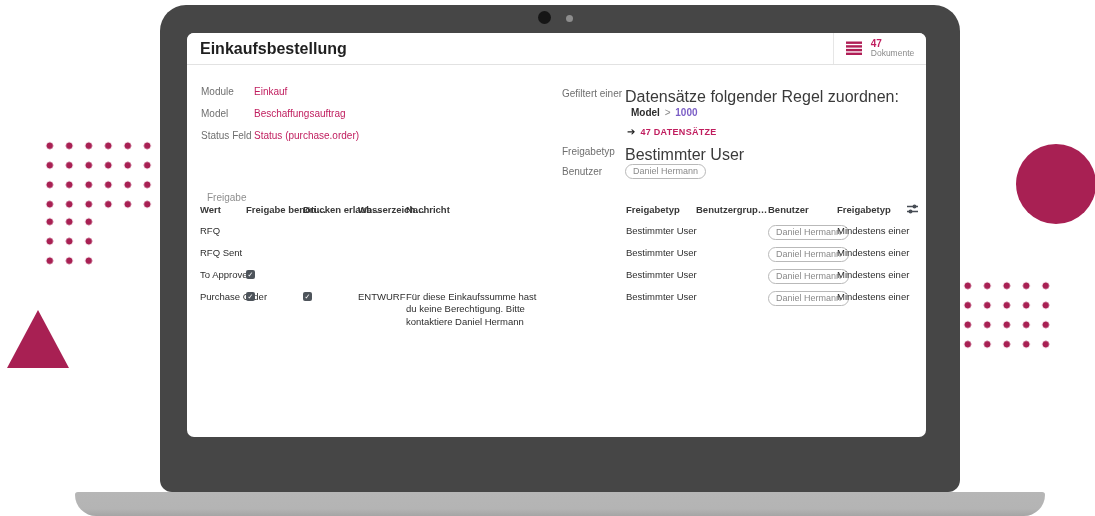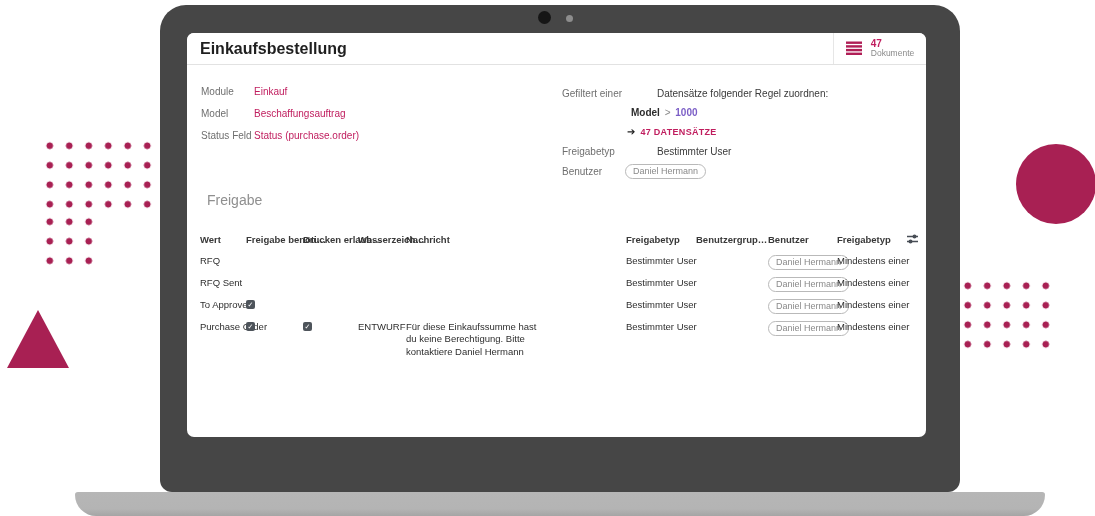--- a/index.html
+++ b/index.html
@@ -38,34 +38,34 @@
     justify-content:space-between;background:#fff;}
   .app-title{margin-left:13px;font-size:16px;font-weight:bold;color:#1f1f1f;}
   .doc-button{height:31px;border-left:1px solid #e6e6e6;width:92px;
     display:flex;align-items:center;justify-content:center;gap:8px;cursor:pointer;}
   .doc-info{display:flex;flex-direction:column;line-height:1.1;}
   .doc-count{color:var(--accent_pink);font-size:10px;font-weight:bold;}
   .doc-label{color:#8a8a8a;font-size:8.5px;}
   
   .f-label{position:absolute;font-size:10px;color:#6f6f6f;}
   .f-link{position:absolute;font-size:10px;color:var(--accent_pink);cursor:pointer;}
-  .f-value{position:absolute;font-size:10px;color:#3a3a3a;margin-left:32px;}
+  .f-value{position:absolute;font-size:16px;color:#3a3a3a;}
   .rule-line{position:absolute;font-size:10px;color:#2c2c2c;}
   .rule-field{font-weight:bold;color:#2c2c2c;}
   .rule-op{color:#8a8a8a;padding:0 2px;}
   .rule-val{color:var(--num_purple);font-weight:bold;}
   .records-line{position:absolute;font-size:9px;display:flex;align-items:center;gap:5px;}
   .records-arrow{color:#1d1d1d;font-size:10px;}
   .records-text{color:var(--accent_pink);font-weight:bold;letter-spacing:.3px;}
   .pill{display:inline-block;border:1px solid #b9b9b9;border-radius:10px;
     padding:1px 7px 2px 7px;font-size:9px;color:#8a8a8a;background:#fff;cursor:pointer;}
   .pill-abs{position:absolute;}
   
-  .tab{position:absolute;left:20px;top:159px;font-size:14px;color:#8f8f8f;cursor:pointer;}
-  .table{position:absolute;left:13px;top:194px;width:718px;font-size:9.5px;color:#2e2e2e;}
+  .tab{position:absolute;left:20px;top:159px;font-size:10px;color:#8f8f8f;cursor:pointer;}
+  .table{position:absolute;left:13px;top:164px;width:718px;font-size:9.5px;color:#2e2e2e;}
   .t-row{display:grid;grid-template-columns:46px 57px 55px 48px 220px 70px 72px 69px 63px 1fr;
     align-items:start;min-height:22px;}
   .t-head{font-weight:bold;color:#383838;height:24px;align-items:center;display:grid;
     grid-template-columns:46px 57px 55px 48px 220px 70px 72px 69px 63px 1fr;}
   .t-cell{padding-top:4px;white-space:nowrap;}
   .t-head .t-cell{padding-top:0;}
   .msg{white-space:normal;max-width:133px;line-height:1.3;}
   .checkbox{width:9px;height:9px;background:#4e545b;border-radius:2px;
     color:#fff;font-size:7px;line-height:9px;text-align:center;cursor:pointer;margin-top:1px;}
   .cb-wrap{padding-top:4px;}

